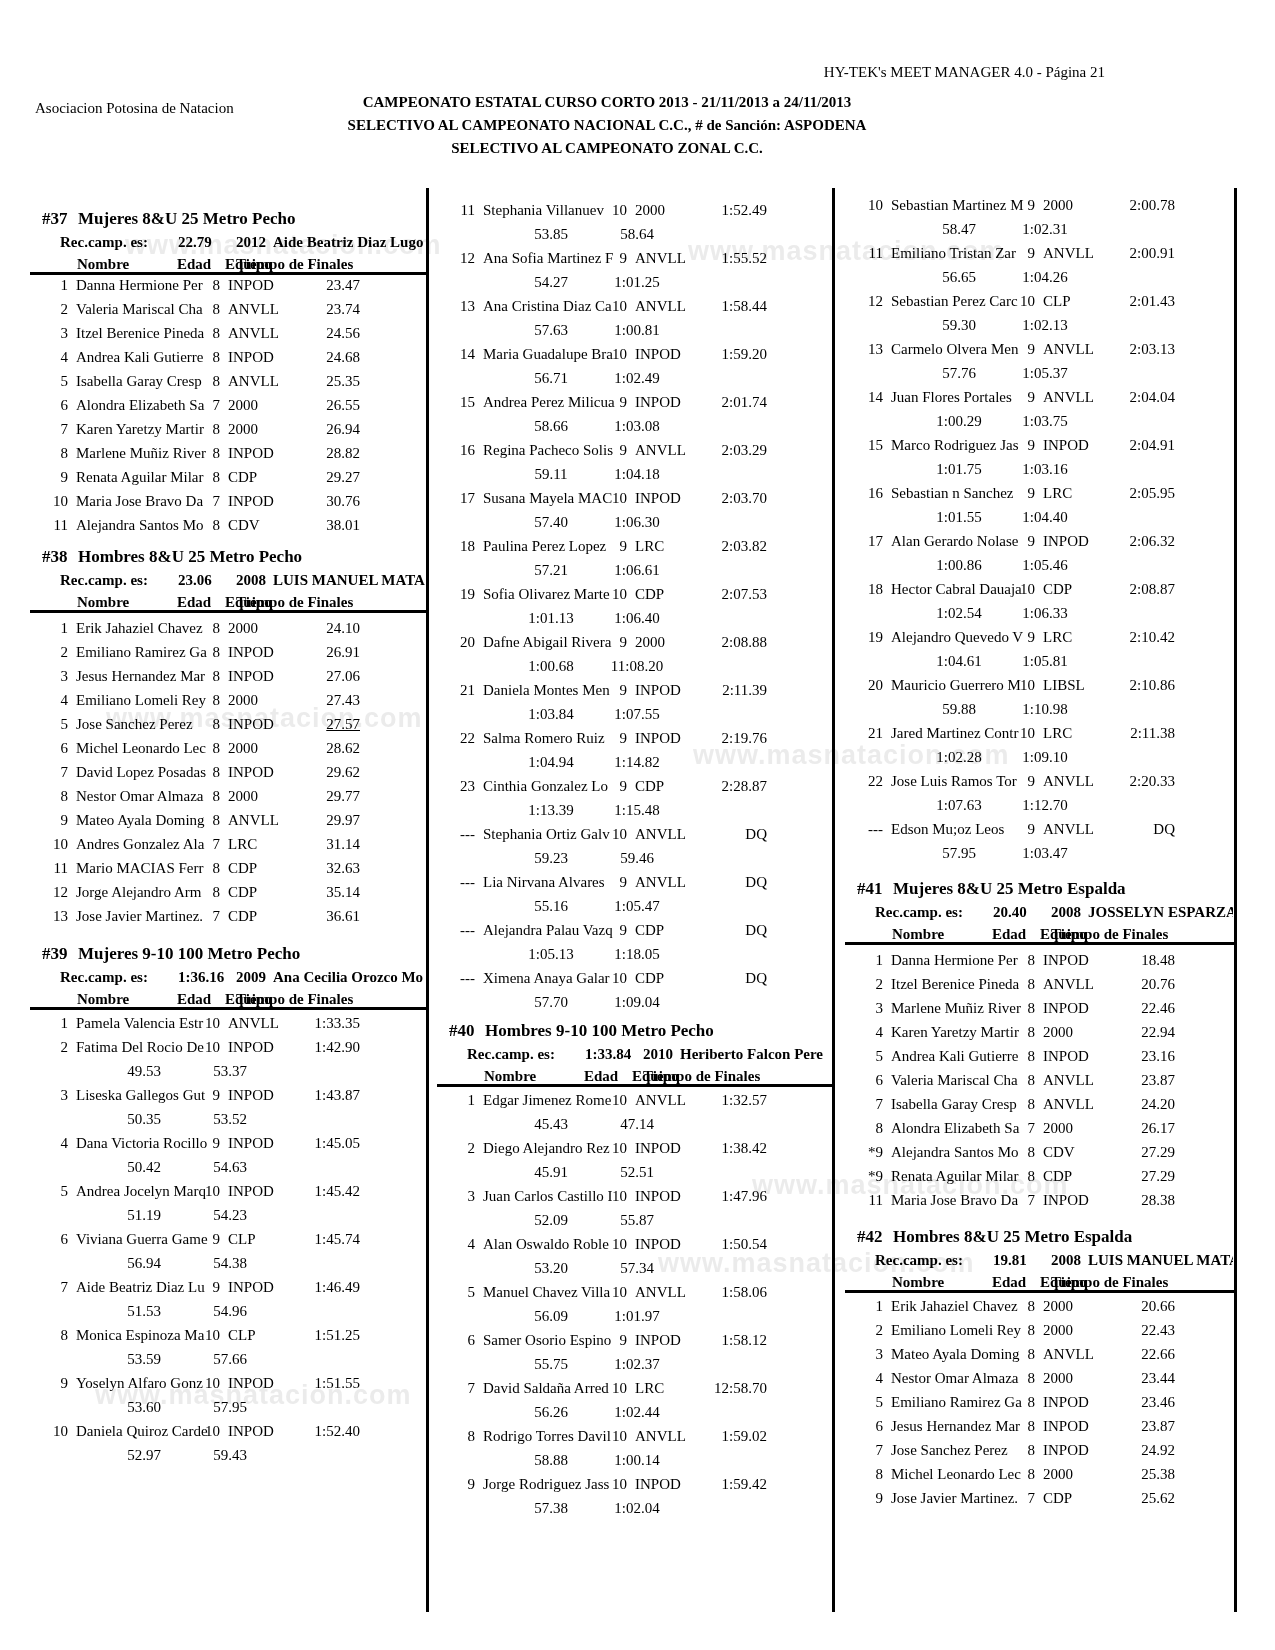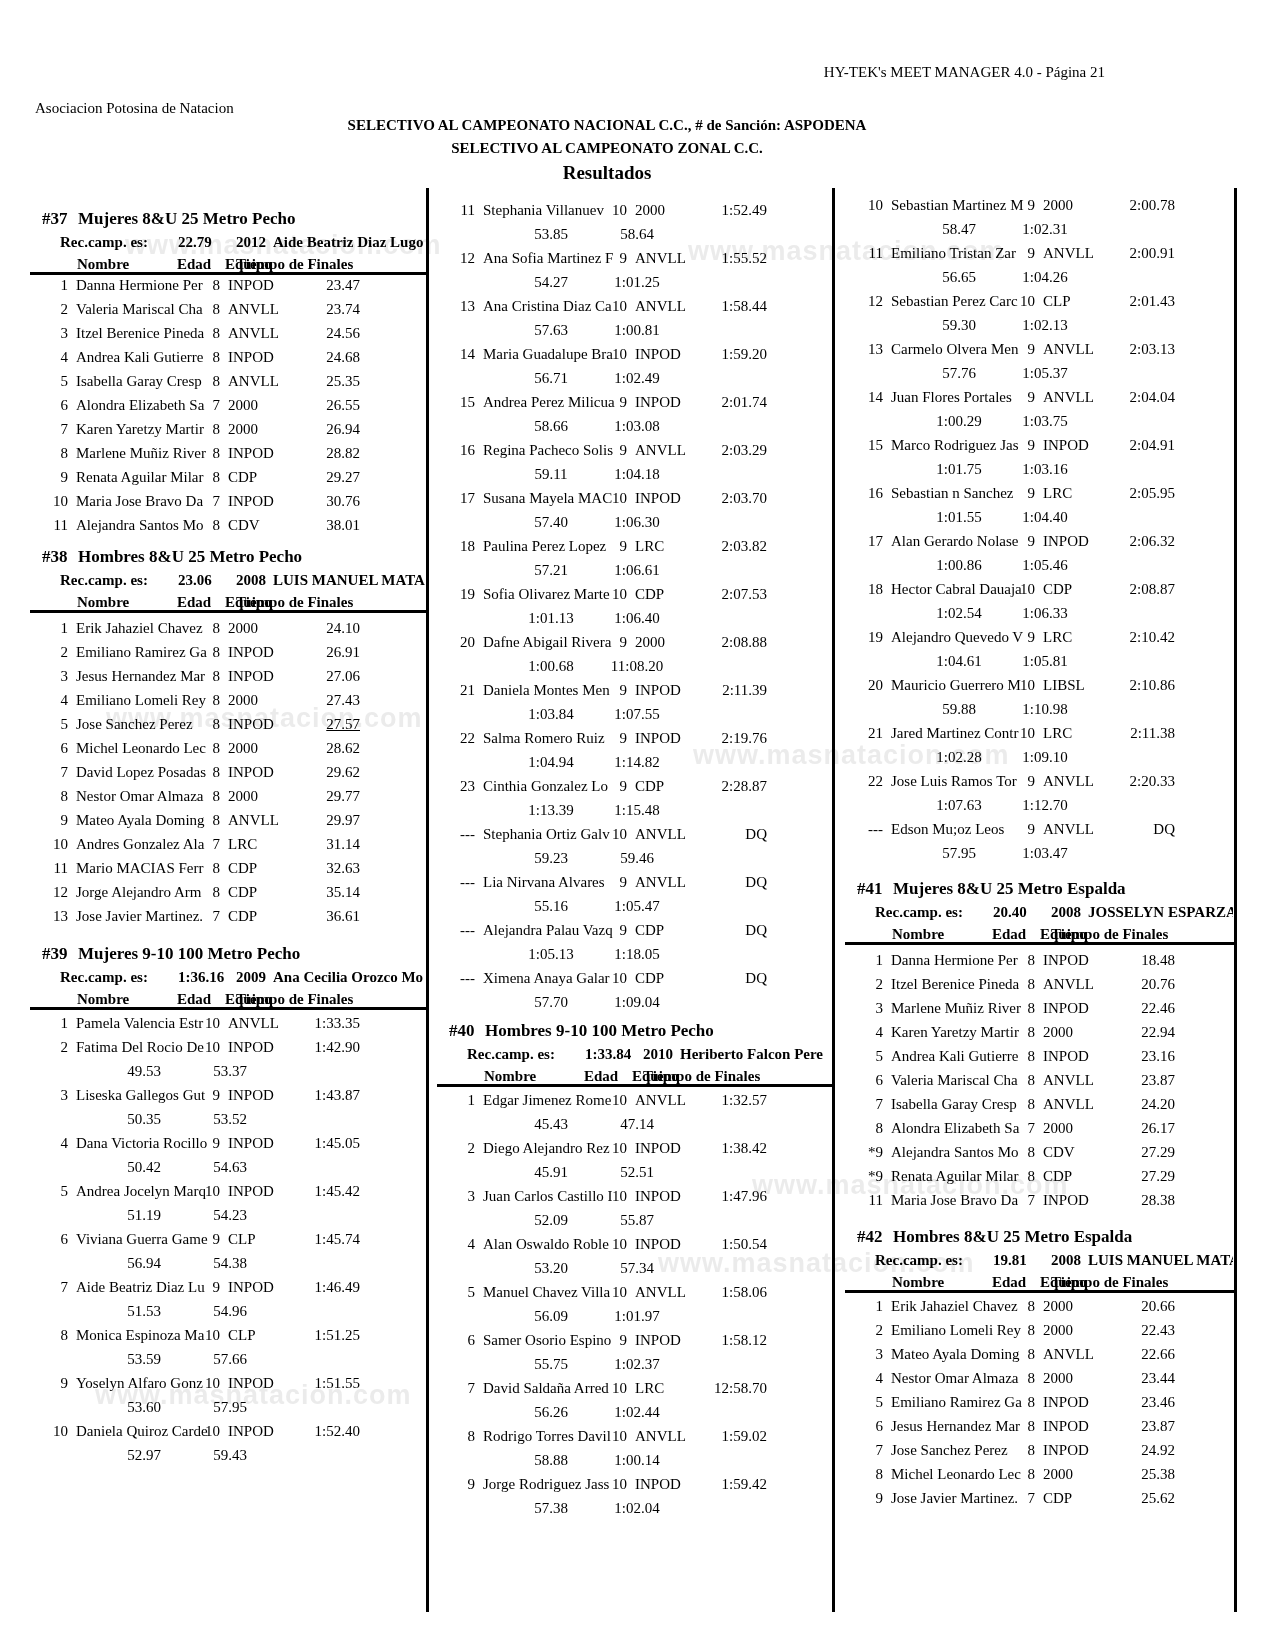--- a/index.html
+++ b/index.html
@@ -20,23 +20,23 @@
   .clip{overflow:hidden;}
   .row{position:absolute;}
 </style>
 </head>
 <body>
 
 <div class="page">
 
   <div class="abs t15" style="left:35px;top:62px;margin-top:36px;">Asociacion Potosina de Natacion</div>
   <div class="abs t15" style="right:170px;top:62px;">HY-TEK's MEET MANAGER 4.0 - Página 21</div>
+  <div class="abs t15 b" style="left:0;top:92px;width:1214px;text-align:center;">CAMPEONATO ESTATAL CURSO CORTO 2013 - 21/11/2013 a 24/11/2013</div>
   <div class="abs t15 b" style="left:0;top:138px;width:1214px;text-align:center;">SELECTIVO AL CAMPEONATO ZONAL C.C.</div>
   <div class="abs t15 b" style="left:0;top:115px;width:1214px;text-align:center;">SELECTIVO AL CAMPEONATO NACIONAL C.C., # de Sanción: ASPODENA</div>
-  <div class="abs t19 b" style="left:0;top:161px;width:1214px;text-align:center;">Resultados</div>
 
   <div id="wms">
       <div class="wm" style="left: 125px; top: 230px;">www.masnatacion.com</div>
       <div class="wm" style="left: 688px; top: 236px;">www.masnatacion.com</div>
       <div class="wm" style="left: 106px; top: 703px;">www.masnatacion.com</div>
       <div class="wm" style="left: 693px; top: 740px;">www.masnatacion.com</div>
       <div class="wm" style="left: 95px; top: 1380px;">www.masnatacion.com</div>
       <div class="wm" style="left: 658px; top: 1248px;">www.masnatacion.com</div>
       <div class="wm" style="left: 752px; top: 1170px;">www.masnatacion.com</div>
     </div>

